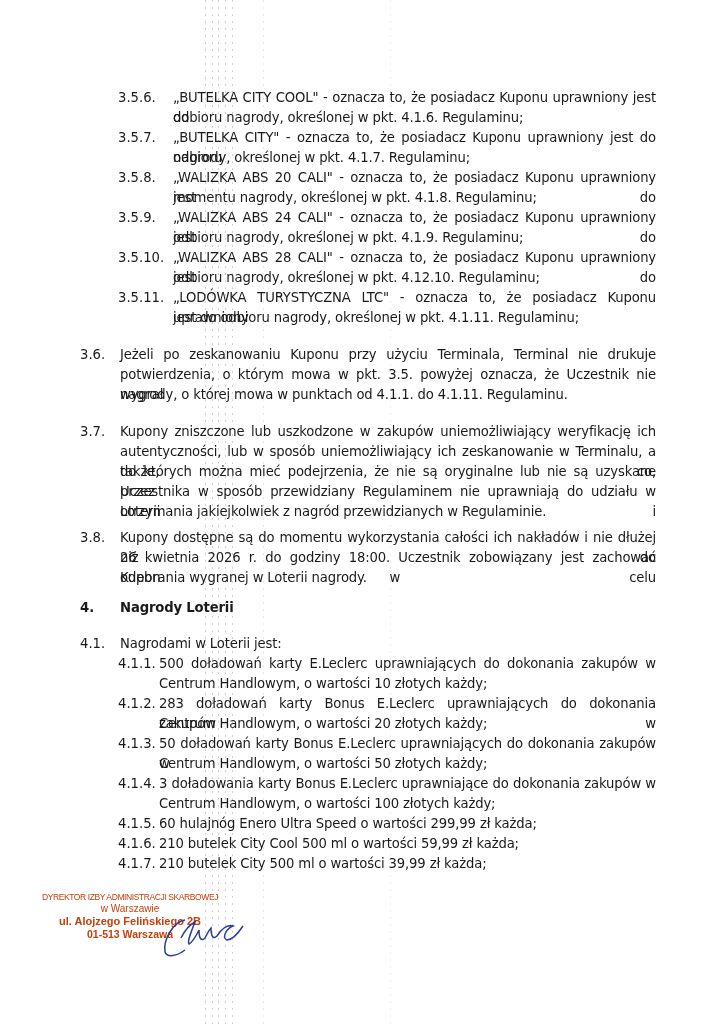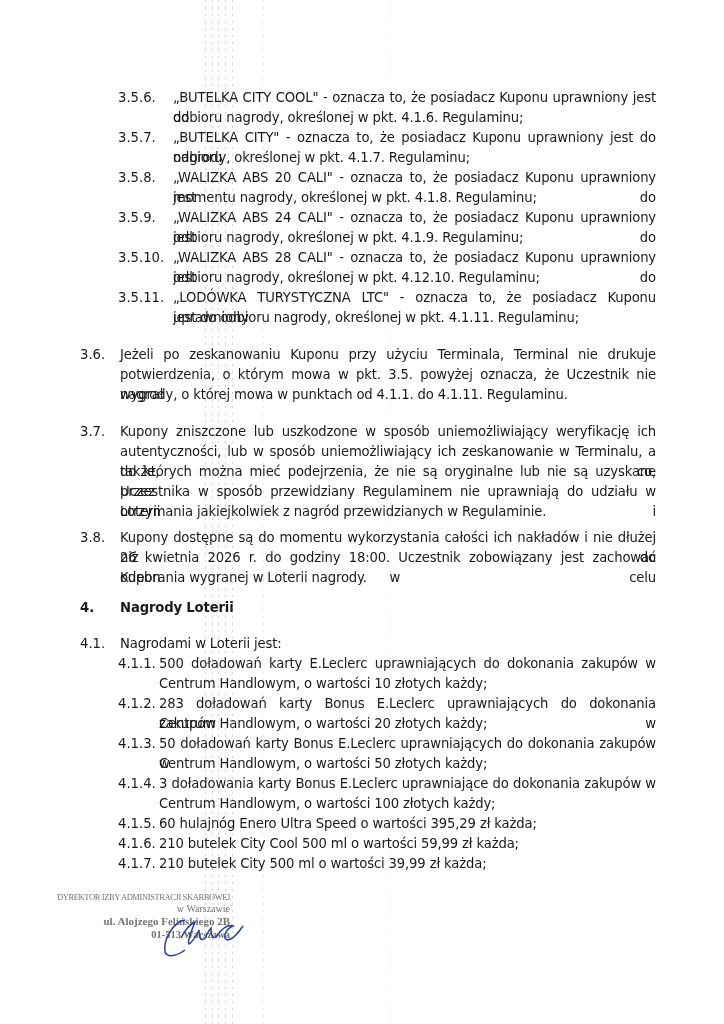--- a/index.html
+++ b/index.html
@@ -7,21 +7,21 @@
     width:724px; height:1024px; background:#ffffff; position:relative; overflow:hidden;
     font-family:"DejaVu Sans", sans-serif; color:#1a1a1a;
   }
   .page { position:absolute; left:0; top:0; width:652px; height:1024px; }
   
   .streak { position:absolute; top:0; bottom:0; width:1px; background:repeating-linear-gradient(to bottom, rgba(0,0,0,0.18) 0 2px, transparent 2px 7px); }
   .txt { position:absolute; font-size:13.2px; line-height:20px; white-space:nowrap; letter-spacing:-0.15px; }
   .num { position:absolute; font-size:13.2px; line-height:20px; }
   .just { text-align:justify; text-align-last:justify; white-space:normal; }
   .bold { font-weight:bold; }
-  .stamp { position:absolute; color:#737373; font-family:Liberation Serif, serif; text-align:right; }
+  .stamp { position:absolute; color:#c2410c; font-family:Liberation Sans, sans-serif; text-align:center; }
   .stamp div { white-space:nowrap; }
   .sig { position:absolute; }
 </style>
 </head>
 <body>
 
 <div class="page">
 
   <div class="streak" style="left:205px"></div>
   <div class="streak" style="left:212px"></div>
@@ -66,21 +66,21 @@
 
   <div>
     <span class="num" style="left:80px; top:345px">3.6.</span>
     <span class="txt just" style="left:120px; top:345px; width:536px">Jeżeli po zeskanowaniu Kuponu przy użyciu Terminala, Terminal nie drukuje</span>
     <span class="txt just" style="left:120px; top:365px; width:536px">potwierdzenia, o którym mowa w pkt. 3.5. powyżej oznacza, że Uczestnik nie wygrał</span>
     <span class="txt" style="left:120px; top:385px">nagrody, o której mowa w punktach od 4.1.1. do 4.1.11. Regulaminu.</span>
   </div>
 
   <div>
     <span class="num" style="left:80px; top:422px">3.7.</span>
-    <span class="txt just" style="left:120px; top:422px; width:536px">Kupony zniszczone lub uszkodzone w sposób uniemożliwiający weryfikację ich</span>
+    <span class="txt just" style="left:120px; top:422px; width:536px">Kupony zniszczone lub uszkodzone w zakupów uniemożliwiający weryfikację ich</span>
     <span class="txt just" style="left:120px; top:442px; width:536px">autentyczności, lub w sposób uniemożliwiający ich zeskanowanie w Terminalu, a także, co,</span>
     <span class="txt just" style="left:120px; top:462px; width:536px">do których można mieć podejrzenia, że nie są oryginalne lub nie są uzyskane przez</span>
     <span class="txt just" style="left:120px; top:482px; width:536px">Uczestnika w sposób przewidziany Regulaminem nie uprawniają do udziału w Loterii i</span>
     <span class="txt" style="left:120px; top:502px">otrzymania jakiejkolwiek z nagród przewidzianych w Regulaminie.</span>
   </div>
 
   <div>
     <span class="num" style="left:80px; top:528px">3.8.</span>
     <span class="txt just" style="left:120px; top:528px; width:536px">Kupony dostępne są do momentu wykorzystania całości ich nakładów i nie dłużej niż do</span>
     <span class="txt just" style="left:120px; top:548px; width:536px">26 kwietnia 2026 r. do godziny 18:00. Uczestnik zobowiązany jest zachować Kupon w celu</span>
@@ -111,21 +111,21 @@
       <span class="txt just" style="left:159px; top:734px; width:497px">50 doładowań karty Bonus E.Leclerc uprawniających do dokonania zakupów w</span>
       <span class="txt" style="left:159px; top:754px">Centrum Handlowym, o wartości 50 złotych każdy;</span>
     </div>
     <div>
       <span class="num" style="left:118px; top:774px">4.1.4.</span>
       <span class="txt just" style="left:159px; top:774px; width:497px">3 doładowania karty Bonus E.Leclerc uprawniające do dokonania zakupów w</span>
       <span class="txt" style="left:159px; top:794px">Centrum Handlowym, o wartości 100 złotych każdy;</span>
     </div>
     <div>
       <span class="num" style="left:118px; top:814px">4.1.5.</span>
-      <span class="txt" style="left:159px; top:814px">60 hulajnóg Enero Ultra Speed o wartości 395,29 zł każda;</span>
+      <span class="txt" style="left:159px; top:814px">60 hulajnóg Enero Ultra Speed o wartości 299,99 zł każda;</span>
     </div>
     <div>
       <span class="num" style="left:118px; top:834px">4.1.6.</span>
       <span class="txt" style="left:159px; top:834px">210 butelek City Cool 500 ml o wartości 59,99 zł każda;</span>
     </div>
     <div>
       <span class="num" style="left:118px; top:854px">4.1.7.</span>
       <span class="txt" style="left:159px; top:854px">210 butelek City 500 ml o wartości 39,99 zł każda;</span>
     </div>
   </div>

